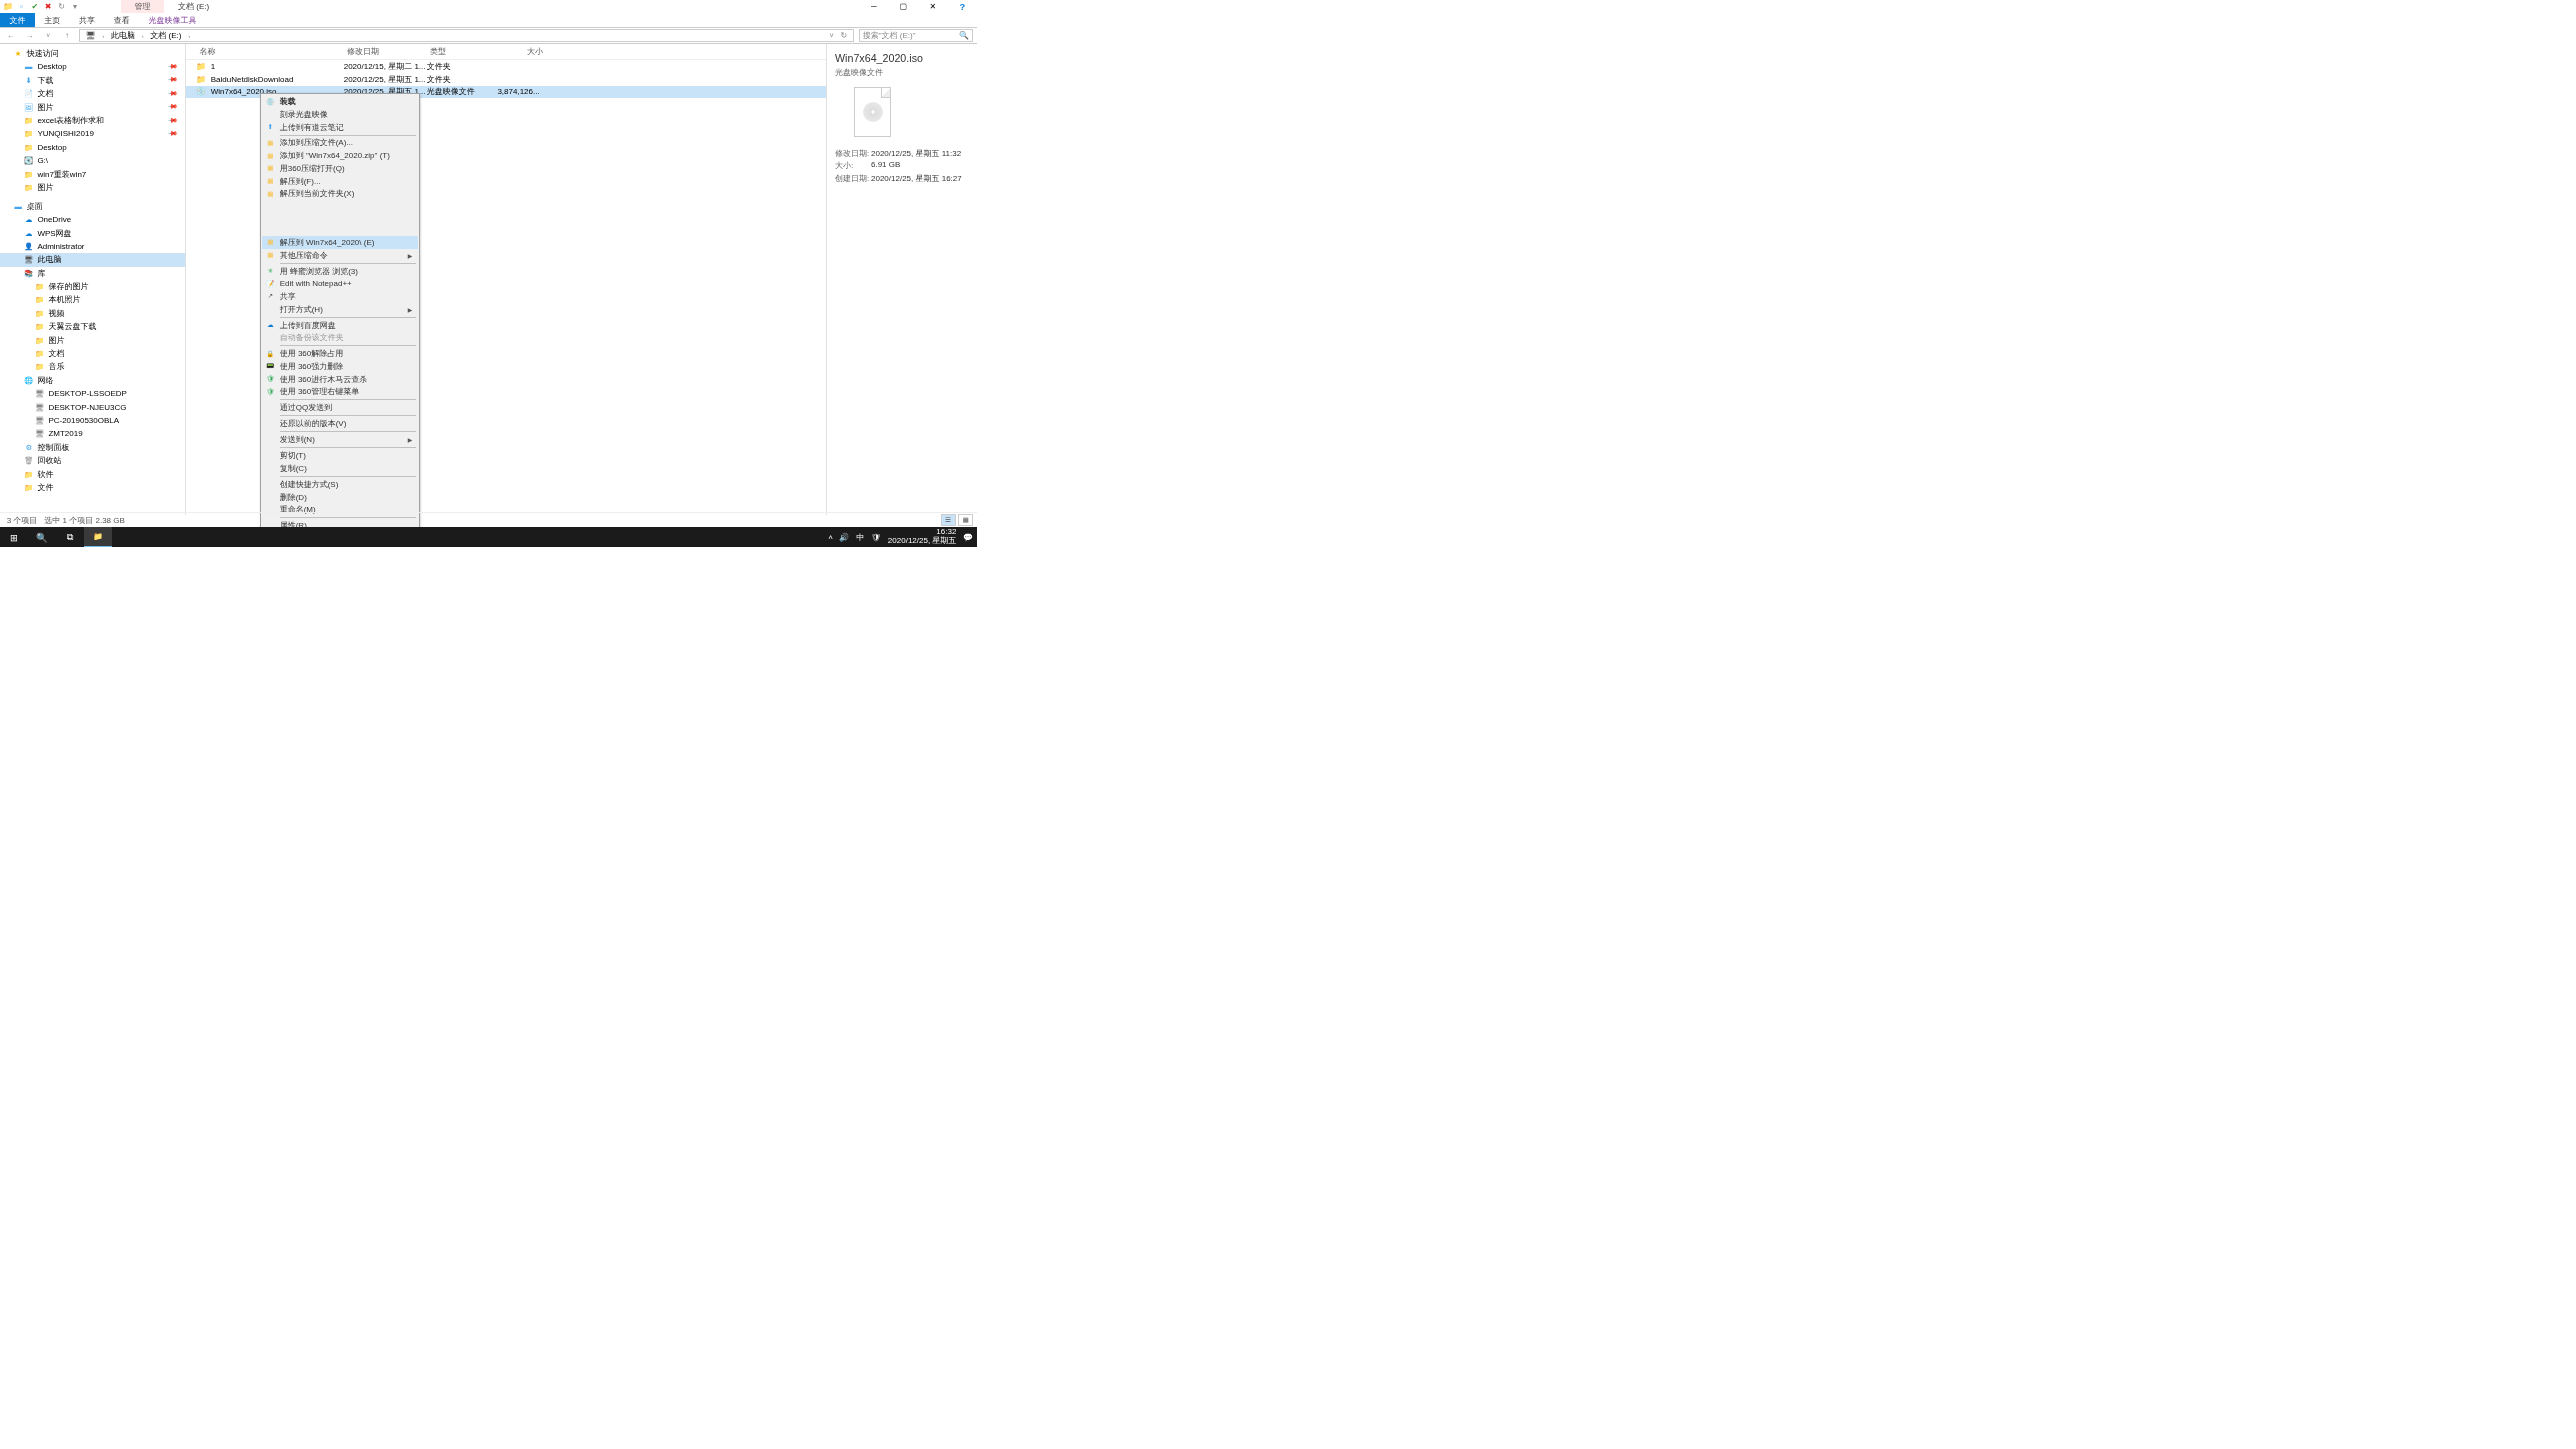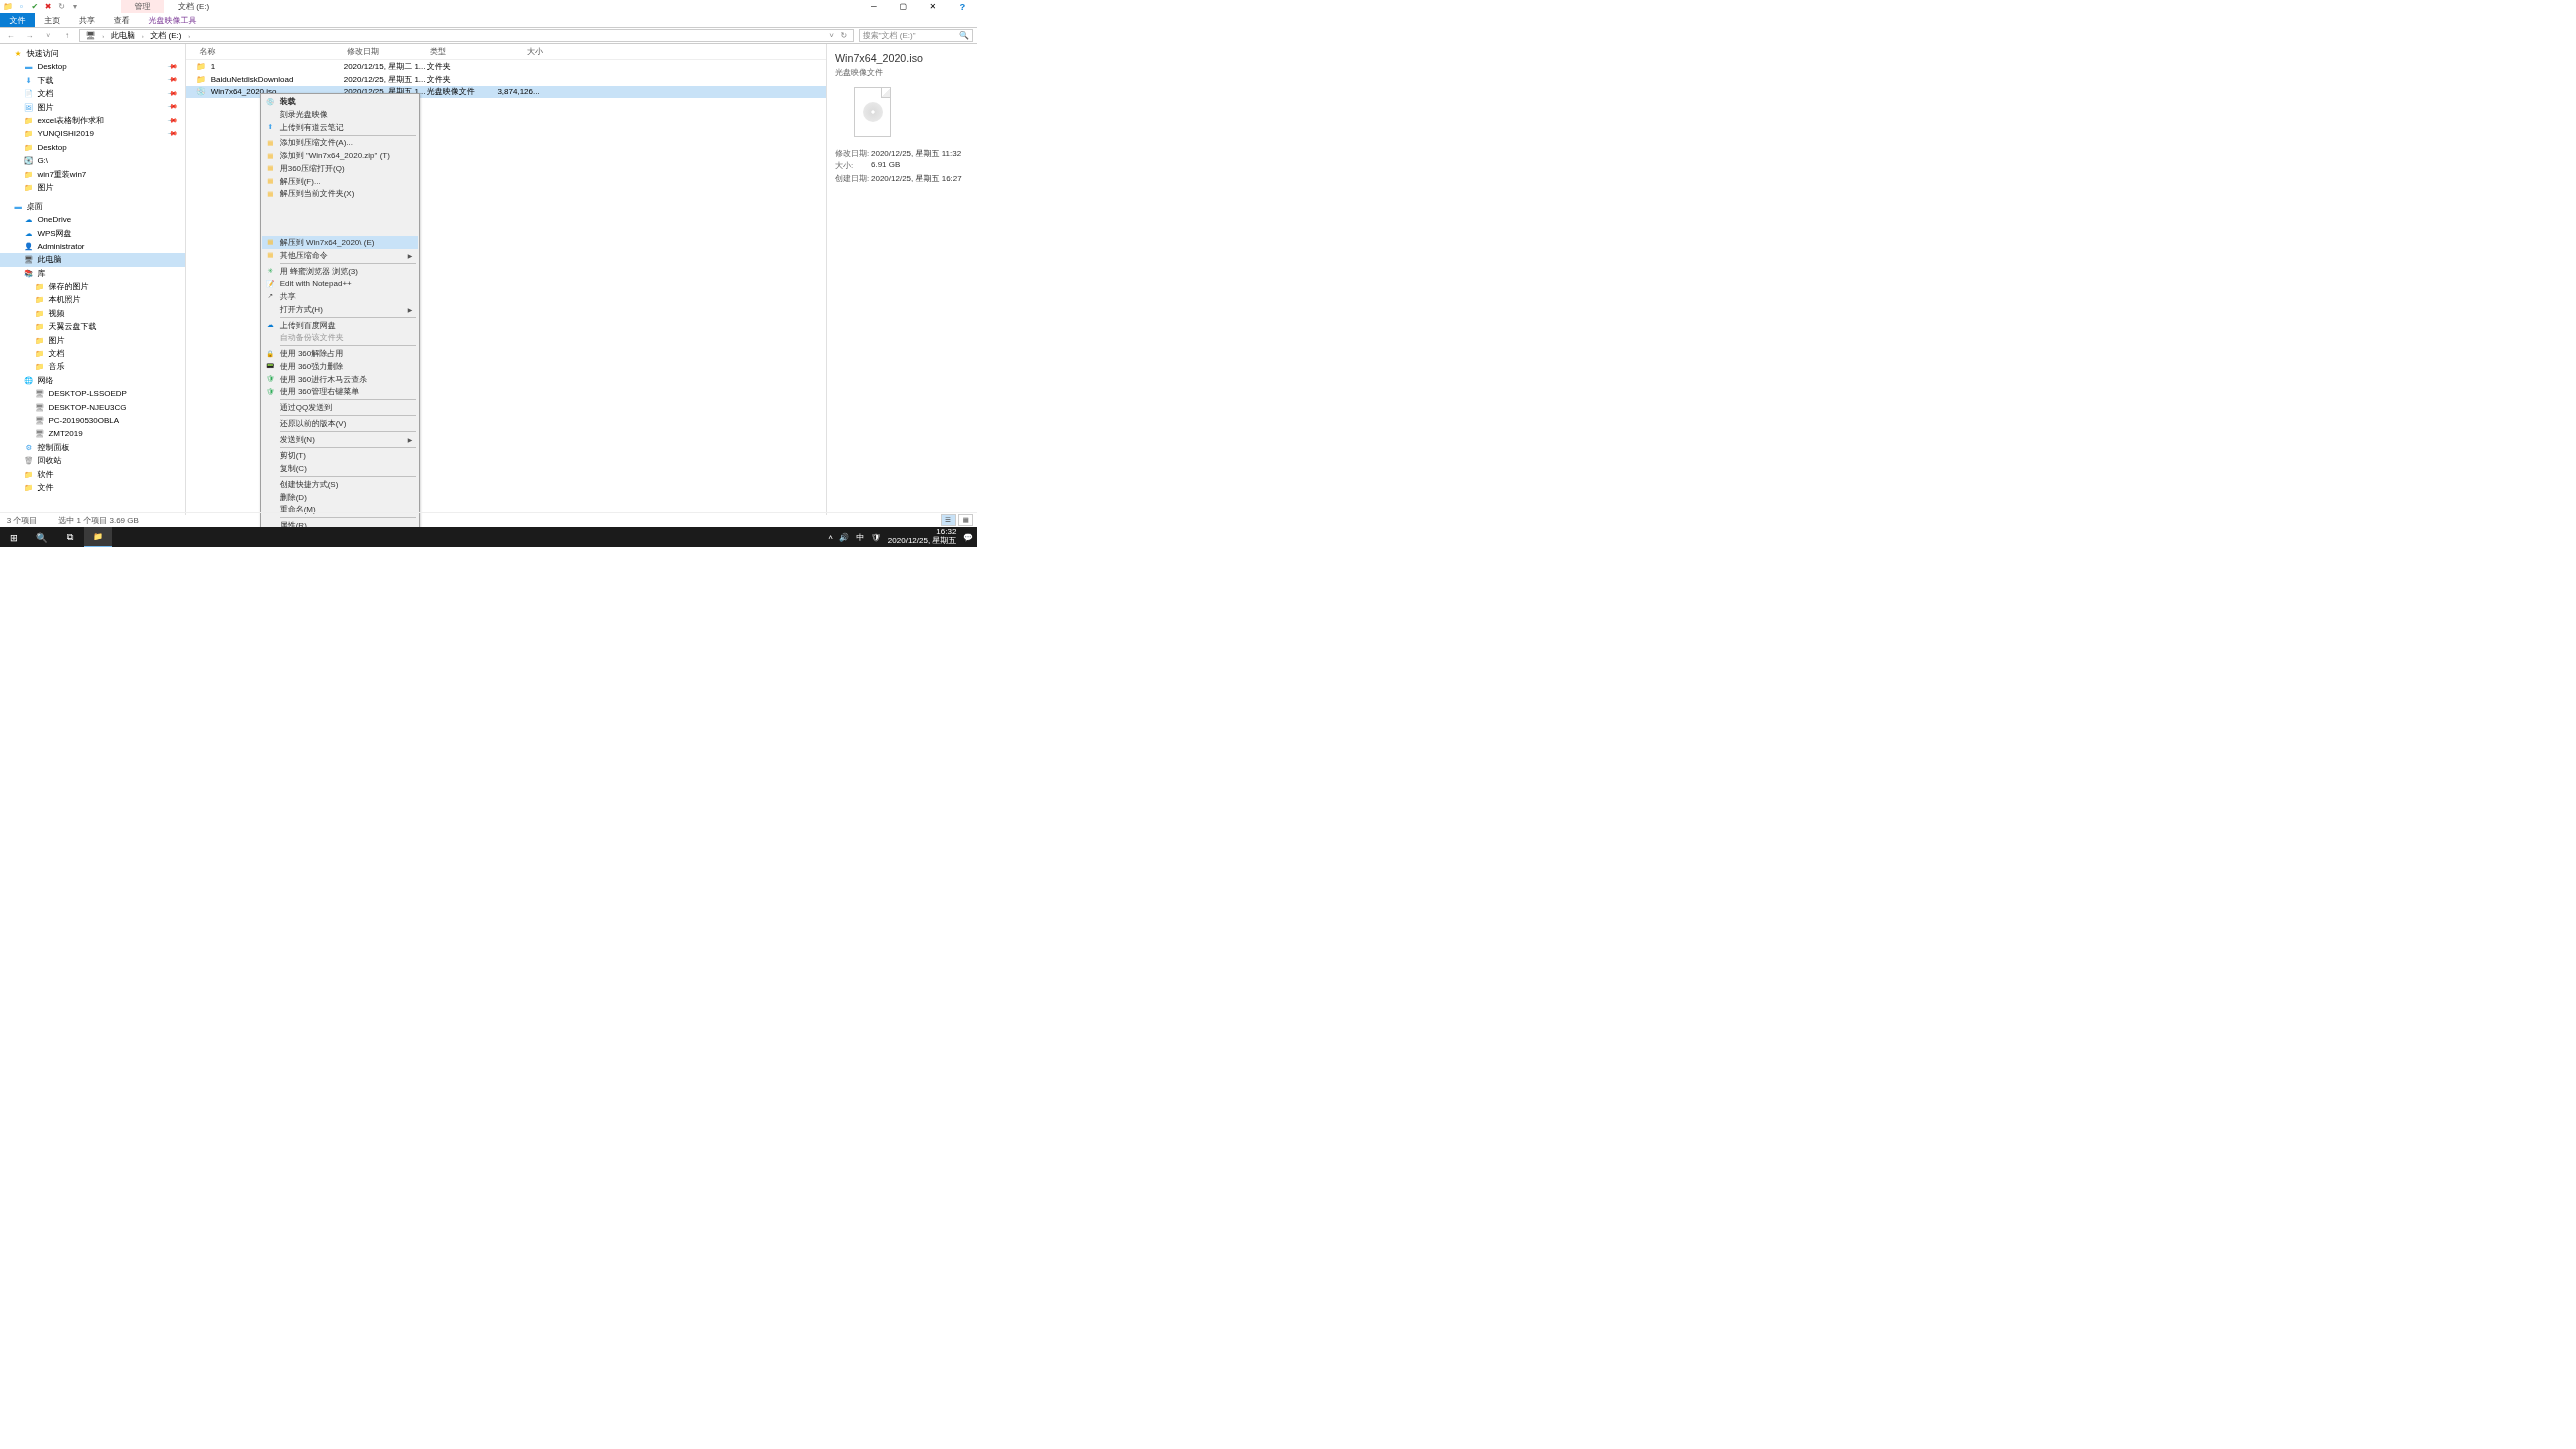--- a/index.html
+++ b/index.html
@@ -51,21 +51,21 @@
 .preview-pane { width: 151px; border-left: 0.7px solid #e0e0e0; padding: 8px; }
 .pv-title { font-size: 10.7px; color: #333; margin-bottom: 2.7px; }
 .pv-type { color: #666; margin-bottom: 9.4px; }
 .pv-thumb { width: 37px; height: 50px; border: 0.7px solid #ccc; margin-left: 19px; display: flex; align-items: center; justify-content: center; margin-bottom: 10.7px; position: relative; }
 .pv-thumb .disc { width: 20px; height: 20px; border-radius: 50%; background: radial-gradient(circle, #fff 1.3px, #ddd 2px, #e8e8e8 10px); }
 .pv-thumb .corner { position: absolute; top: 0; right: 0; width: 9.4px; height: 9.4px; background: linear-gradient(135deg, #fff 50%, #eee 50%); border-left:0.7px solid #ccc; border-bottom:0.7px solid #ccc;}
 .pv-meta { display: flex; margin-bottom: 1.3px; }
 .pv-label { width: 36px; color: #666; text-align: left;}
 .pv-value { color: #333; }
 
-.status-bar { position: absolute; bottom: 20px; left: 0; right: 0; height: 14.8px; display: flex; align-items: center; padding: 0 6.7px; gap: 21px; color: #555; border-top: 0.7px solid #eee; }
+.status-bar { position: absolute; bottom: 20px; left: 0; right: 0; height: 14.8px; display: flex; align-items: center; padding: 0 6.7px; gap: 7px; color: #555; border-top: 0.7px solid #eee; }
 .status-icons { position: absolute; right: 4px; display: flex; gap: 2.7px; }
 .status-view-btn { width: 14.8px; height: 12px; border: 0.7px solid #ccc; display: flex; align-items: center; justify-content: center; font-size: 6.7px; }
 .status-view-btn.active { background: #c8e2f7; }
 
 .taskbar { position: absolute; bottom: 0; left: 0; right: 0; height: 20px; background: #1b1b1b; display: flex; align-items: center; }
 .tb-btn { width: 28px; height: 20px; display: flex; align-items: center; justify-content: center; color: #fff; font-size: 9.4px; }
 .tb-btn.active { background: #3a3a3a; border-bottom: 1.3px solid #76b9ed; }
 .tb-right { position: absolute; right: 0; height: 20px; display: flex; align-items: center; color: #fff; gap: 6.7px; padding-right: 4px; }
 .tb-date { text-align: right; font-size: 7.4px; line-height: 8.7px; }
 
@@ -444,21 +444,21 @@
       <span>重命名(M)</span>
     </div>
   <div class="ctx-sep"></div>
   <div class="ctx-item">
       <span>属性(R)</span>
     </div>
 </div>
 
 <div class="status-bar">
   <span>3 个项目</span>
-  <span>选中 1 个项目  3.69 GB</span>
+  <span>选中 1 个项目  2.38 GB</span>
   <div class="status-icons">
     <div class="status-view-btn active">☰</div>
     <div class="status-view-btn">▦</div>
   </div>
 </div>
 
 <div class="taskbar">
   <div class="tb-btn">⊞</div>
   <div class="tb-btn">🔍</div>
   <div class="tb-btn">⧉</div>

